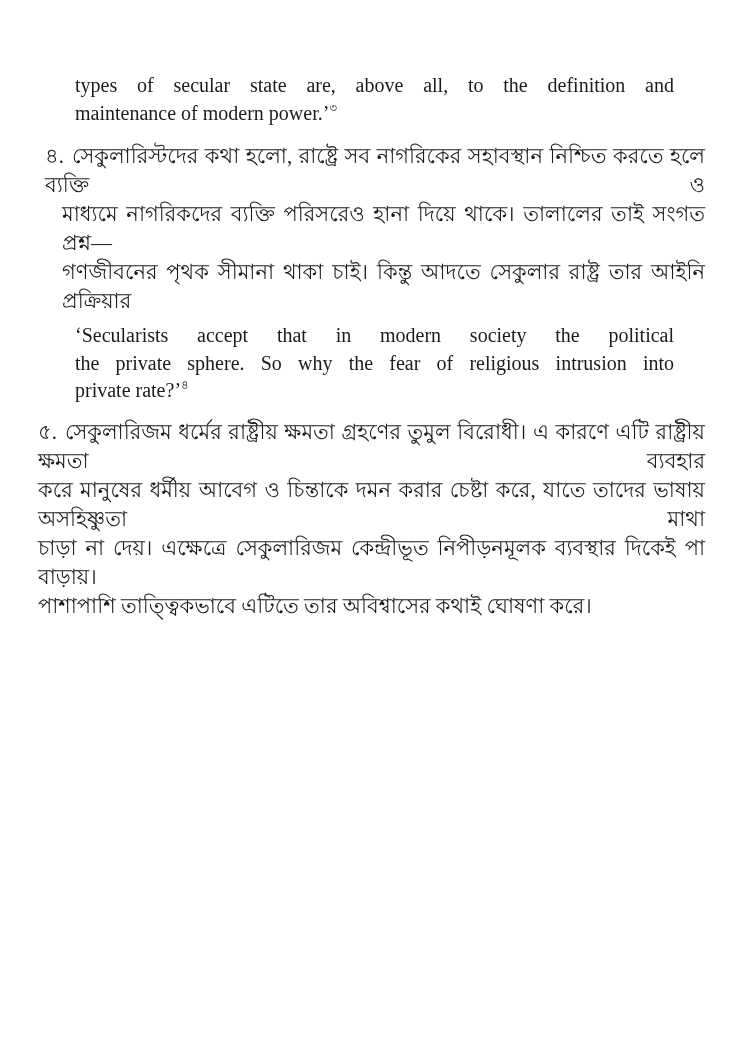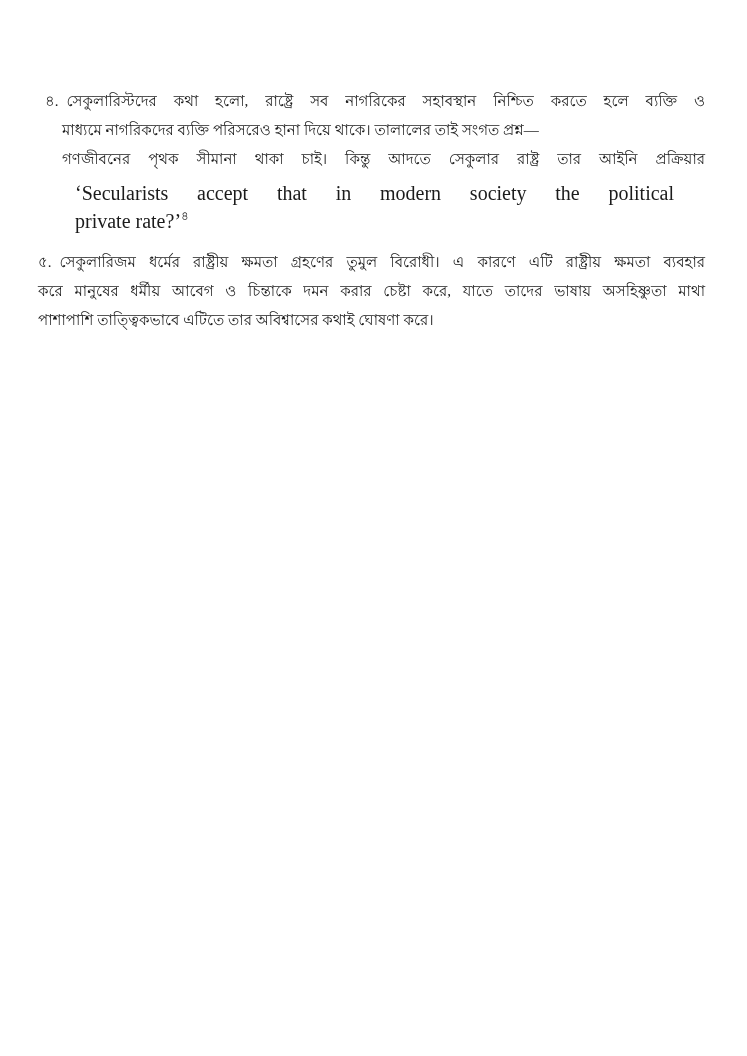--- a/index.html
+++ b/index.html
@@ -32,21 +32,21 @@
   
   .quote-block {
     margin: 0 73px 0 75px;
     font-size: 20px;
     line-height: 27.5px;
   }
   .quote-block.continuation { margin-top: 0; }
   .quote-block.main { margin-top: 6px; }
   
   .bn {
-    font-size: 15px;
+    font-size: 21px;
     line-height: 29px;
   }
   .para-4 {
     margin: 15px 42px 0 45px;
   }
   .para-4 .line.cont {
     padding-left: 17px;
   }
   .para-5 {
     margin: 13px 42px 0 38px;
@@ -58,31 +58,37 @@
     font-size: 12px;
     line-height: 0;
     vertical-align: super;
   }
 </style>
 </head>
 <body>
 
 <div class="page">
 
+  <div class="quote-block continuation">
+    <div class="line">types of secular state are, above all, to the definition and</div>
+    <div class="line last"><span>maintenance of modern power.’</span><sup class="footnote">৩</sup></div>
+  </div>
 
   <div class="bn para-4">
     <div class="line"><span class="list-number">৪.</span><span>সেকুলারিস্টদের কথা হলো, রাষ্ট্রে সব নাগরিকের সহাবস্থান নিশ্চিত করতে হলে ব্যক্তি ও</span></div>
     <div class="line cont last">মাধ্যমে নাগরিকদের ব্যক্তি পরিসরেও হানা দিয়ে থাকে। তালালের তাই সংগত প্রশ্ন—</div>
     <div class="line cont">গণজীবনের পৃথক সীমানা থাকা চাই। কিন্তু আদতে সেকুলার রাষ্ট্র তার আইনি প্রক্রিয়ার</div>
   </div>
 
   <div class="quote-block main">
     <div class="line">‘Secularists accept that in modern society the political</div>
+    <div class="line">the private sphere. So why the fear of religious intrusion into</div>
     <div class="line last"><span>private rate?’</span><sup class="footnote">৪</sup></div>
   </div>
 
   <div class="bn para-5">
     <div class="line"><span class="list-number">৫.</span><span>সেকুলারিজম ধর্মের রাষ্ট্রীয় ক্ষমতা গ্রহণের তুমুল বিরোধী। এ কারণে এটি রাষ্ট্রীয় ক্ষমতা ব্যবহার</span></div>
     <div class="line">করে মানুষের ধর্মীয় আবেগ ও চিন্তাকে দমন করার চেষ্টা করে, যাতে তাদের ভাষায় অসহিষ্ণুতা মাথা</div>
+    <div class="line">চাড়া না দেয়। এক্ষেত্রে সেকুলারিজম কেন্দ্রীভূত নিপীড়নমূলক ব্যবস্থার দিকেই পা বাড়ায়।</div>
     <div class="line last">পাশাপাশি তাত্ত্বিকভাবে এটিতে তার অবিশ্বাসের কথাই ঘোষণা করে।</div>
   </div>
 
 </div>
 
 </body></html>

